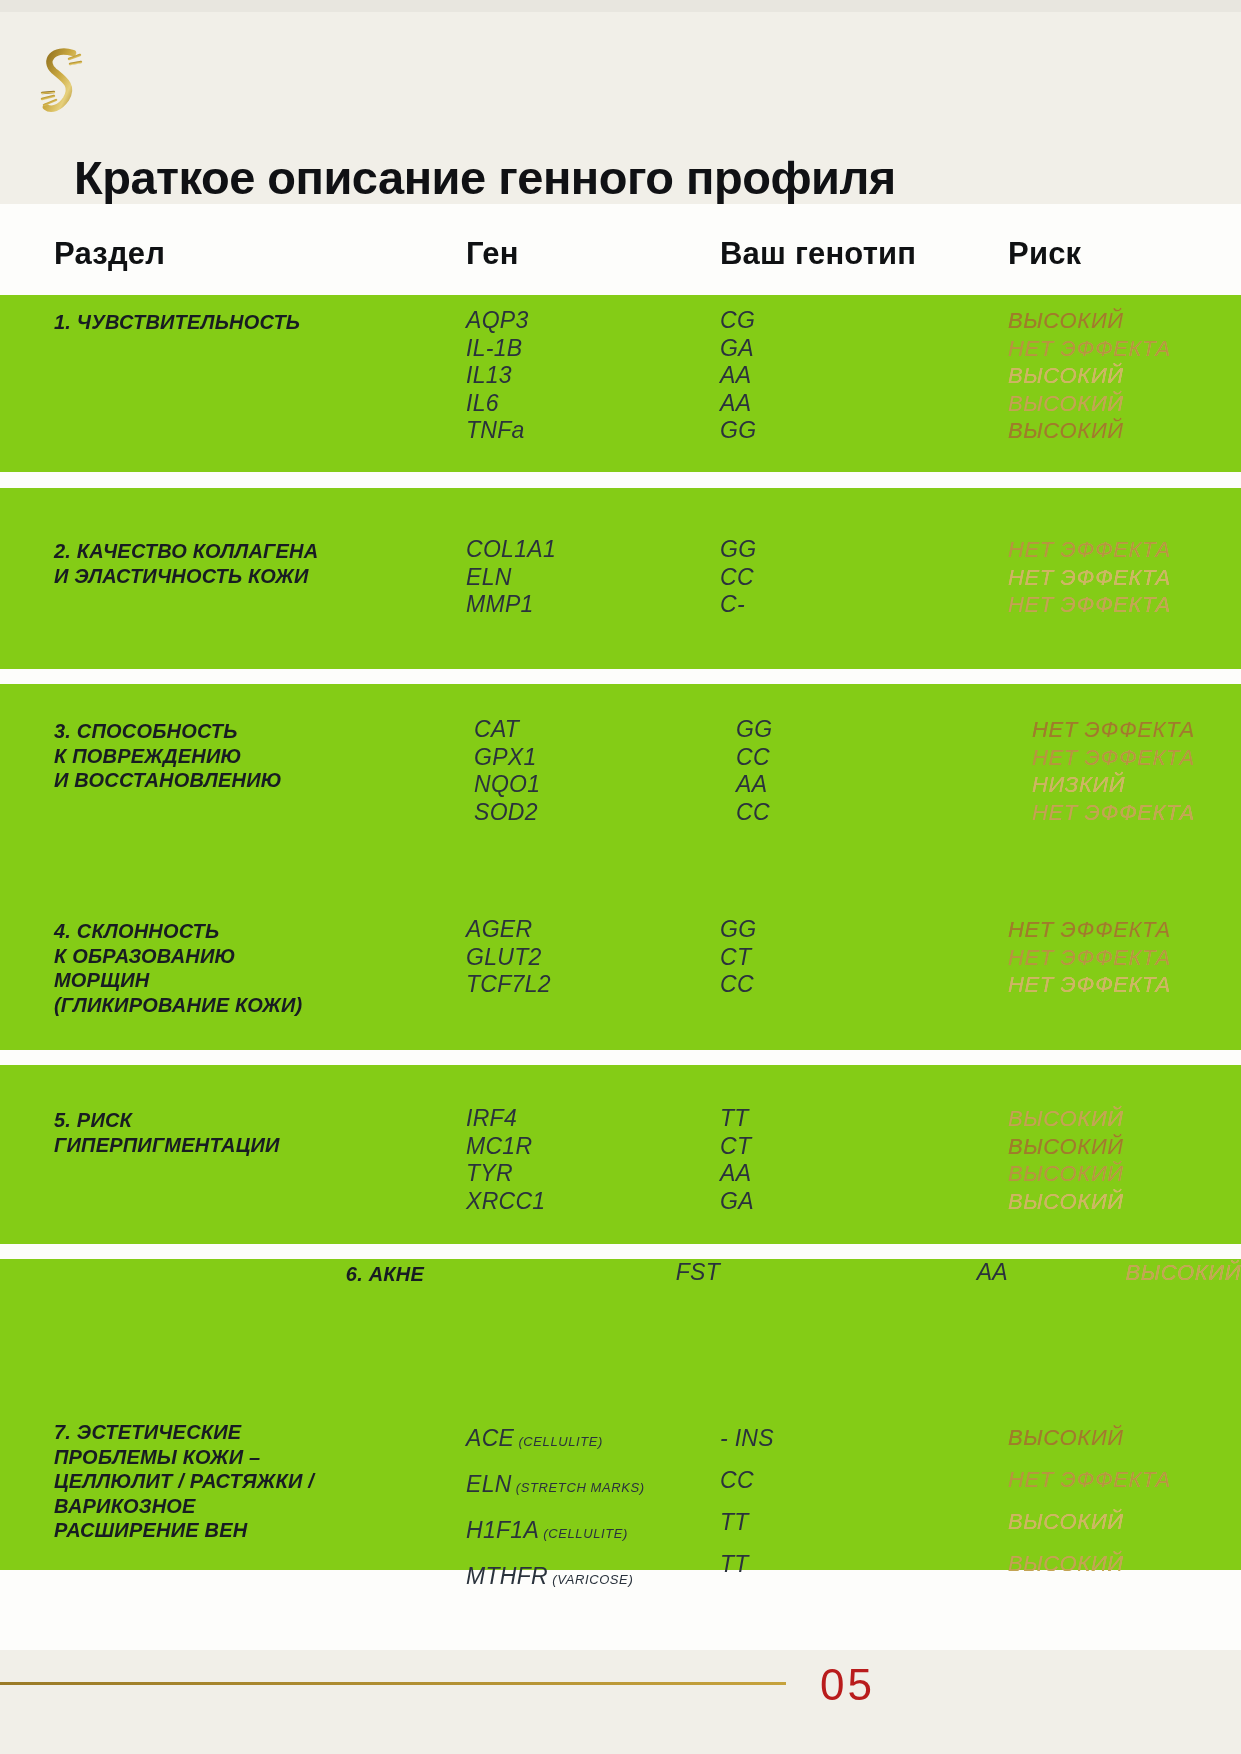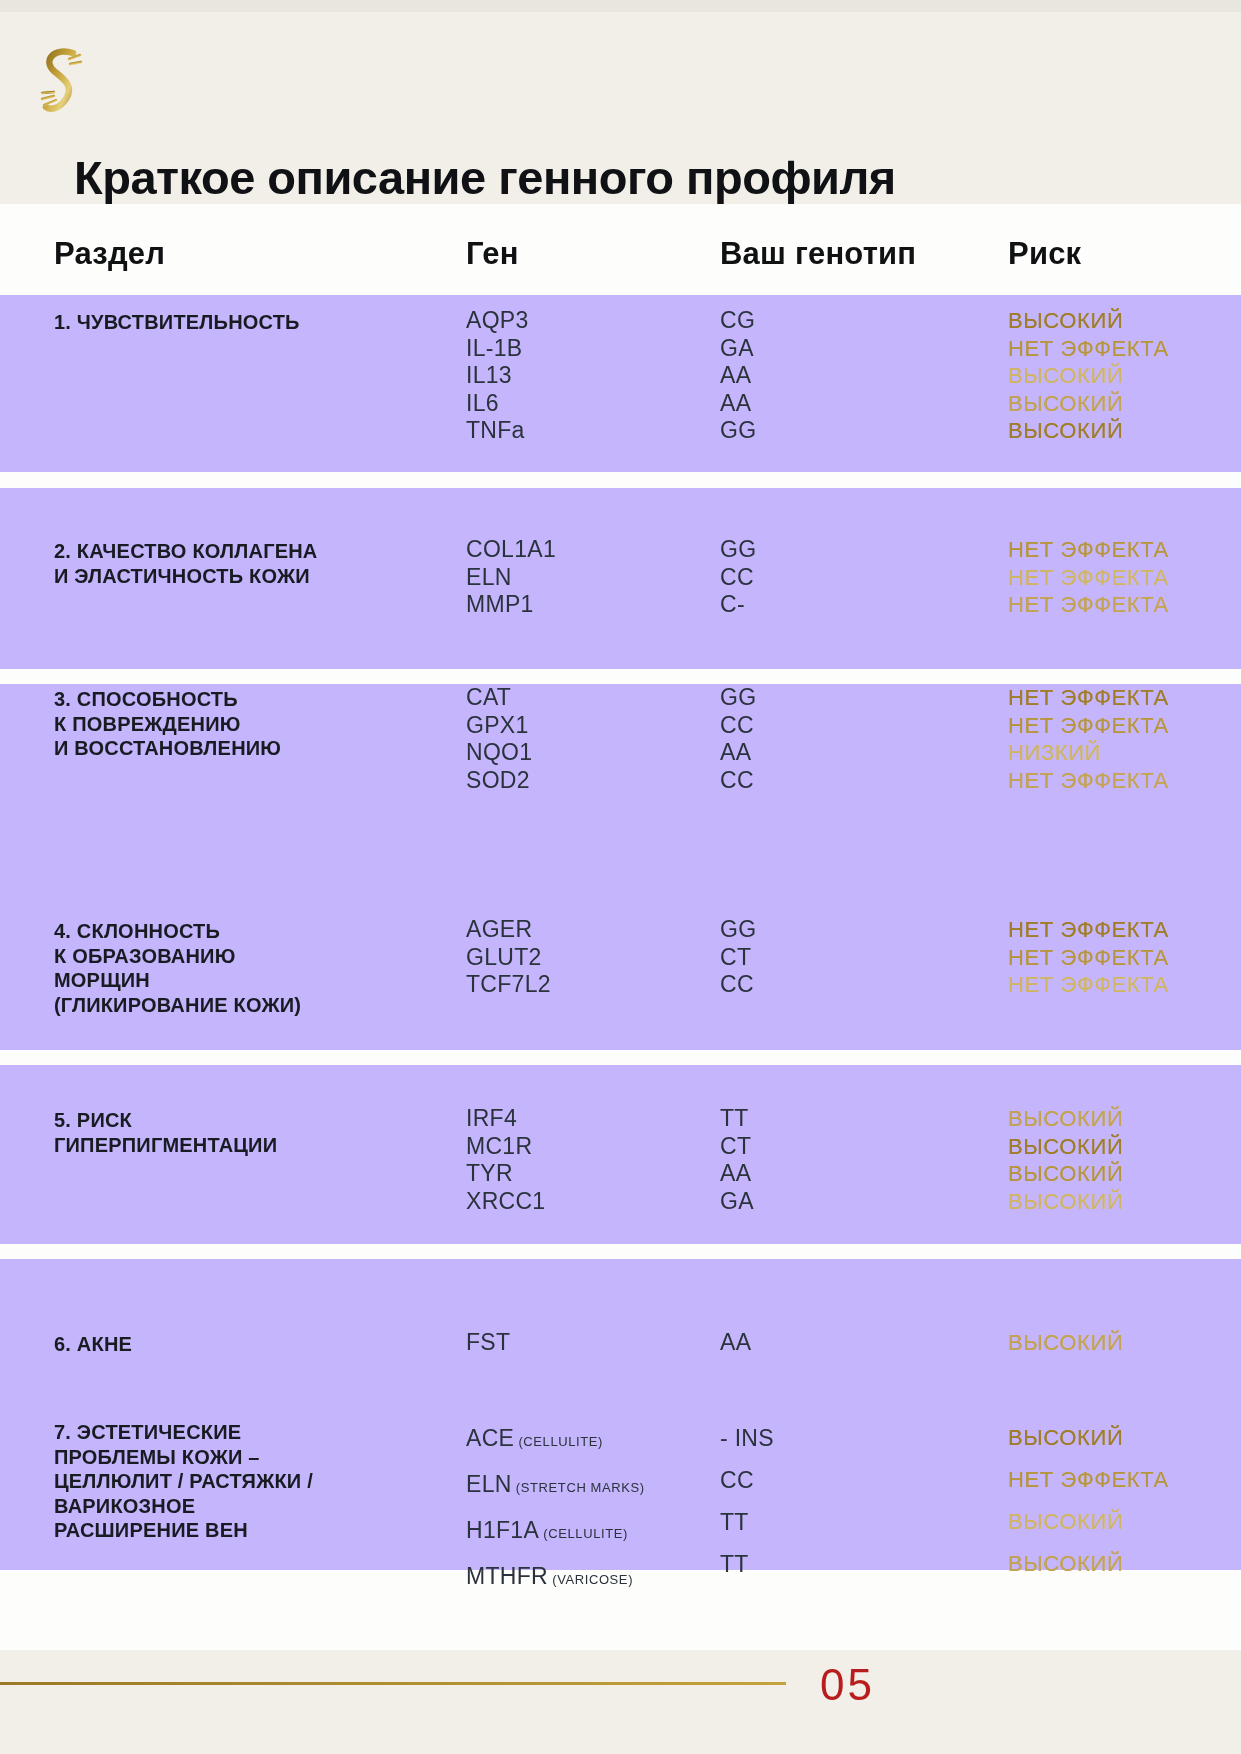--- a/index.html
+++ b/index.html
@@ -33,28 +33,29 @@
   .thead{
     position:absolute;left:0;top:192px;width:1241px;height:113px;
     padding-top:32px;
   }
   .thead .hlabel{
     font-size:31px;font-weight:700;color:#0f1113;letter-spacing:0.2px;
   }
   
   .band{
     position:absolute;left:0;width:1241px;
-    background:#c4b5fd;
+    background:#84cc16;
+    font-style:italic;
   }
   .s1{top:283px;height:177px;padding-top:12px;}
   .s2{top:476px;height:181px;padding-top:48px;}
-  .s3{top:672px;height:202px;}
+  .s3{top:672px;height:202px;padding-top:32px;gap:8px;}
   .s4{top:862px;height:176px;padding-top:42px;}
   .s5{top:1053px;height:179px;padding-top:40px;}
-  .s6{top:1247px;height:178px;padding-top:70px;}
+  .s6{top:1247px;height:178px;text-align:right;}
   .s7{top:1383px;height:175px;padding-top:22px;}
   .sec-title{
     margin:3px 0 0 0;
     font-size:20px;line-height:24.5px;font-weight:700;
     color:#181c22;letter-spacing:0.2px;
     white-space:pre-line;text-transform:uppercase;
     max-width:370px;
   }
   .row{
     font-size:23px;line-height:27.5px;

